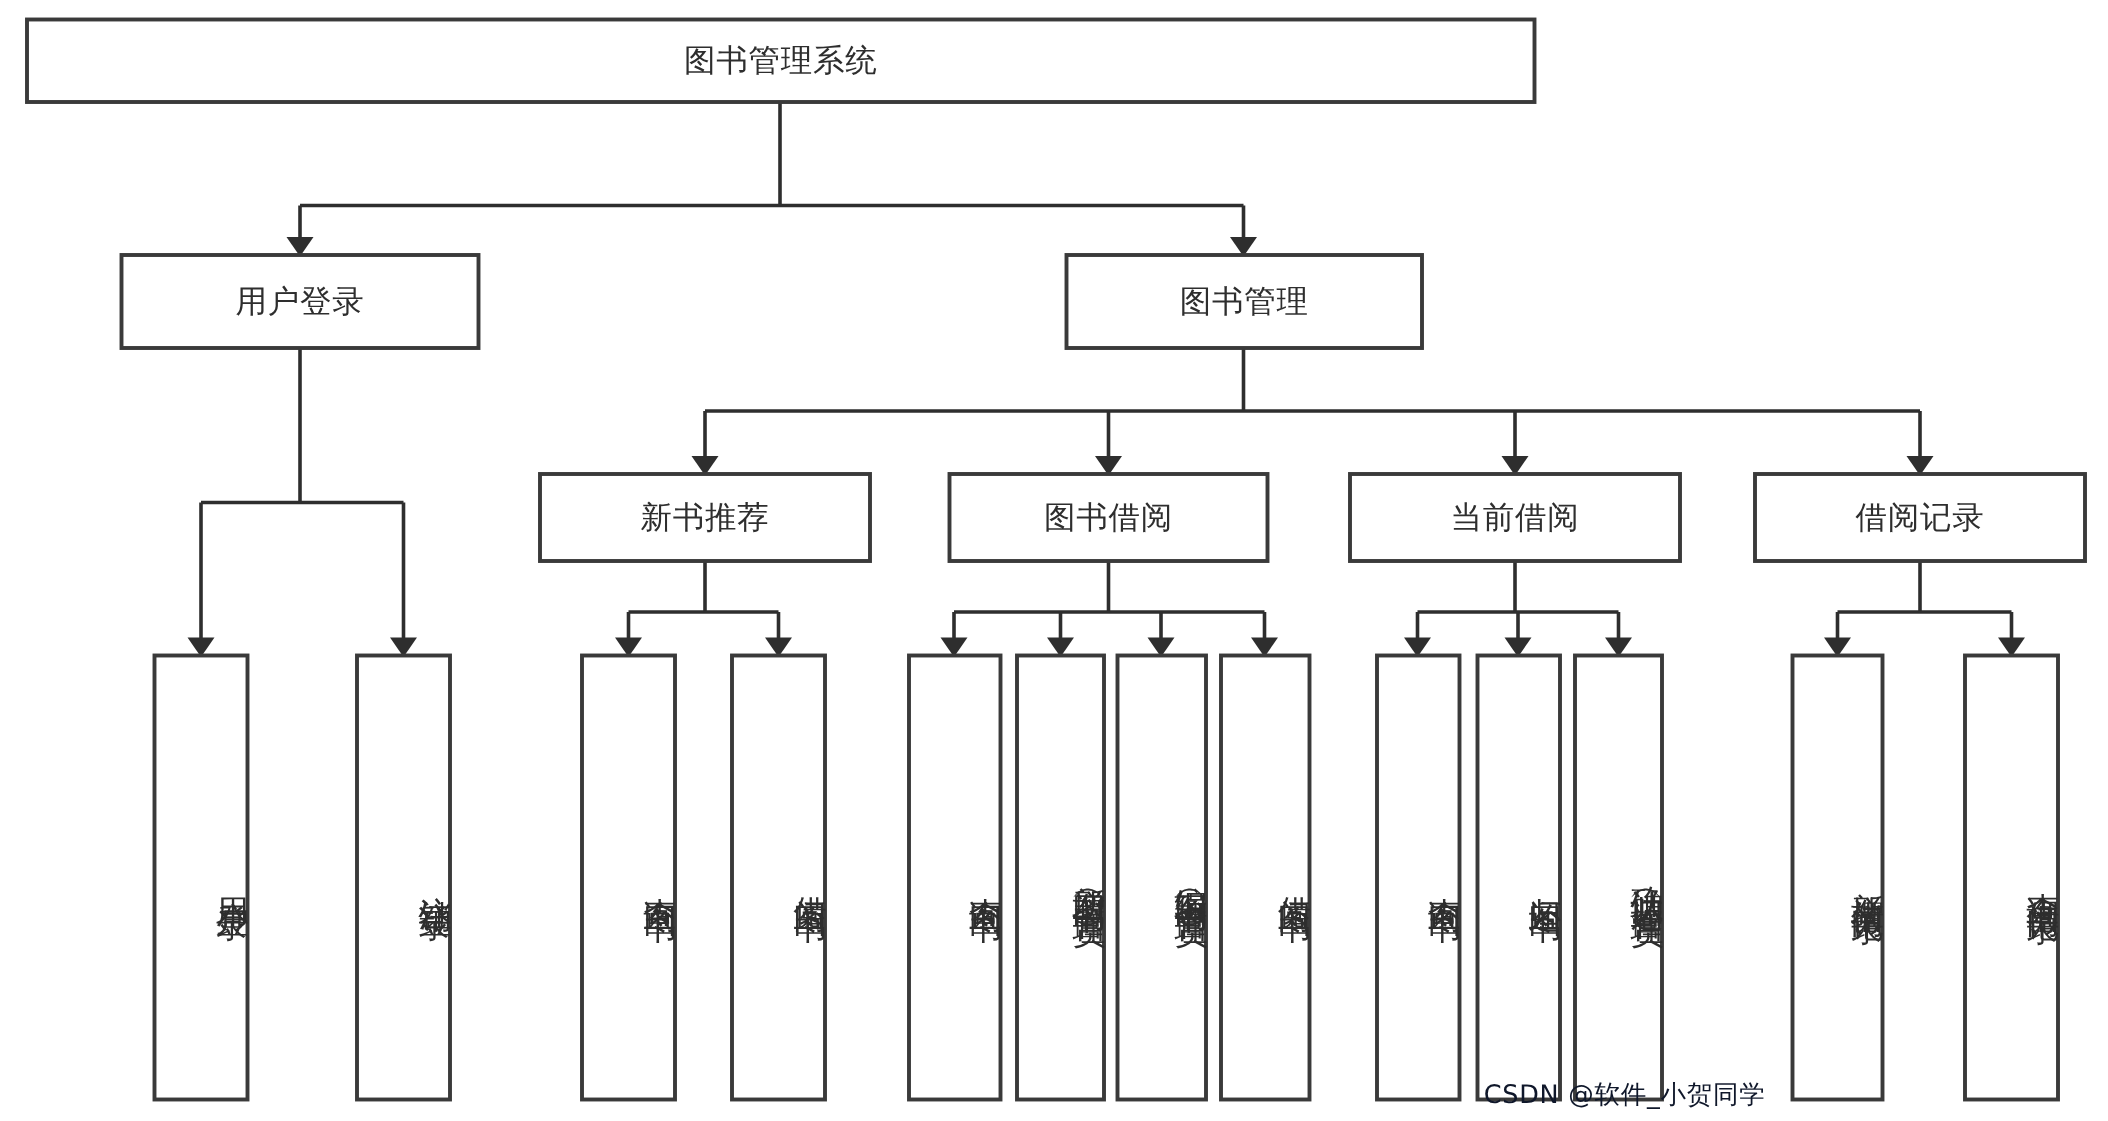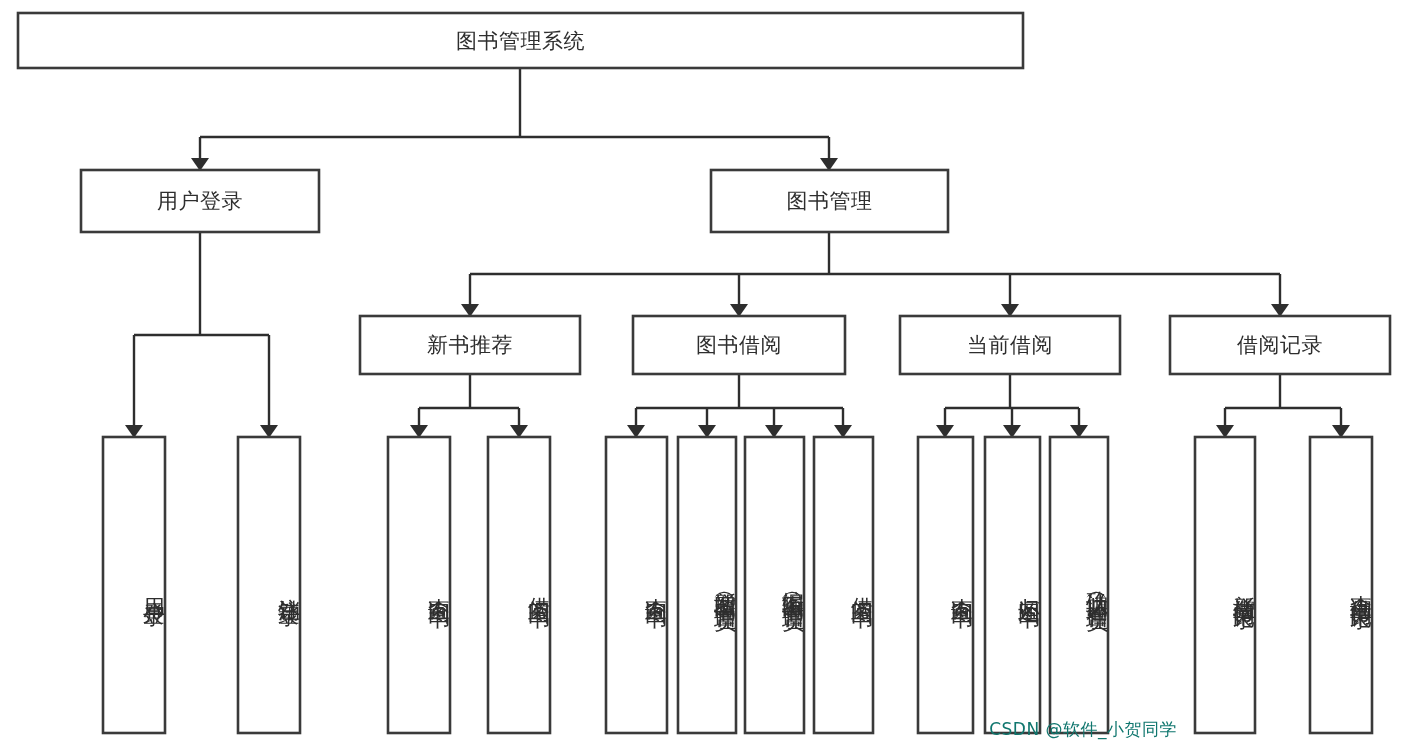--- a/index.html
+++ b/index.html
@@ -63,21 +63,21 @@
     letter-spacing: 3px;
     white-space: nowrap;
     pointer-events: none;
   }
   .watermark {
     position: absolute;
     right: 8px;
     bottom: 6px;
     font-family: "DejaVu Sans", "Liberation Sans", sans-serif;
     font-size: 17px;
-    color: #0f766e;
+    color: #0f172a;
     letter-spacing: 0.5px;
     white-space: nowrap;
   }
 </style>
 </head>
 <body>
 
 <div id="diagram-root">
 
   <svg id="tree-svg" viewBox="0 0 1405 747" xmlns="http://www.w3.org/2000/svg">

